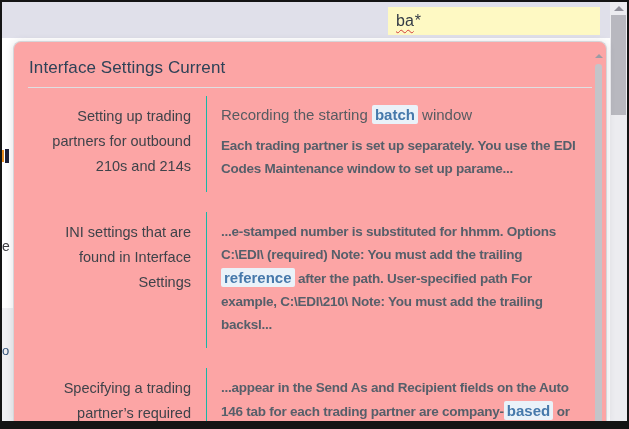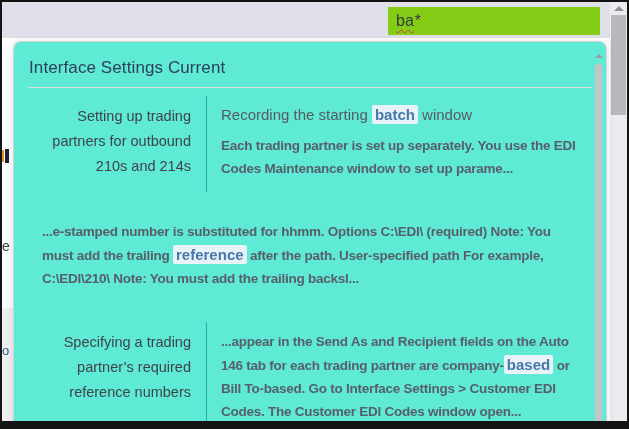--- a/index.html
+++ b/index.html
@@ -13,21 +13,21 @@
     position:absolute;left:2px;top:2px;width:625px;height:419px;
     background:#ffffff;overflow:hidden;
   }
   
   .topbar{
     position:absolute;left:0;top:0;width:608px;height:36px;
     background:#e0e0ea;
   }
   .search-box{
     position:absolute;left:386px;top:5px;width:212px;height:28px;
-    background:#84cc16;border:none;display:flex;align-items:center;
+    background:#fef9c3;border:none;display:flex;align-items:center;
     padding-left:8px;box-sizing:border-box;
     font-size:16px;color:#333b46;cursor:text;
   }
   .search-word{
     text-decoration:underline wavy #d03c3c 1px;
     text-underline-offset:3px;
   }
   .search-suffix{margin-left:1px;}
   
   .scrollbar-outer{
@@ -56,21 +56,21 @@
     background:#ffffff;
   }
   .frag-orange{position:absolute;left:0;top:112px;width:2px;height:12px;background:#e78c20;}
   .frag-darkbar{position:absolute;left:3px;top:111px;width:4px;height:14px;background:#1e2038;}
   .frag-letter{position:absolute;left:0px;top:200px;font-size:14px;color:#3c3c42;}
   .gray-band{position:absolute;left:0;top:270px;width:11px;height:113px;background:#f0f0f3;}
   .frag-letter2{position:absolute;left:0px;top:35px;font-size:13px;color:#33547a;}
   
   .panel{
     position:absolute;left:11px;top:39px;width:594px;height:381px;
-    box-sizing:border-box;background:#5eead4;
+    box-sizing:border-box;background:#fca5a5;
     border:1px solid #d5d5d9;border-bottom:none;
     border-radius:8px 8px 0 0;
     box-shadow:0 1px 8px rgba(60,60,80,0.16);
     padding:0 14px;
   }
   .panel-title{
     margin:16px 1px 9px 1px;font-size:17px;font-weight:400;color:#2e4257;
     letter-spacing:0.1px;
   }
   .panel-divider{border:none;border-top:1px solid #dfdfe2;margin:0 0 8px 0;}
@@ -144,20 +144,21 @@
 
     <div class="result-row">
       <div class="cell-topic">Setting up trading partners for outbound 210s and 214s</div>
       <div class="cell-body">
         <div class="result-title"><span>Recording the starting </span><span class="hl">batch</span><span> window</span></div>
         <div class="snippet">Each trading partner is set up separately. You use the EDI Codes Maintenance window to set up parame...</div>
       </div>
     </div>
 
     <div class="result-row">
+      <div class="cell-topic">INI settings that are found in Interface Settings</div>
       <div class="cell-body">
         <div class="snippet"><span>...e-stamped number is substituted for hhmm. Options C:\EDI\ (required) Note: You must add the trailing </span><span class="hl">reference</span><span> after the path. User-specified path For example, C:\EDI\210\ Note: You must add the trailing backsl...</span></div>
       </div>
     </div>
 
     <div class="result-row">
       <div class="cell-topic">Specifying a trading partner’s required reference numbers</div>
       <div class="cell-body">
         <div class="snippet"><span>...appear in the Send As and Recipient fields on the Auto 146 tab for each trading partner are company-</span><span class="hl">based</span><span> or Bill To-based. Go to Interface Settings &gt; Customer EDI Codes. The Customer EDI Codes window open...</span></div>
       </div>

